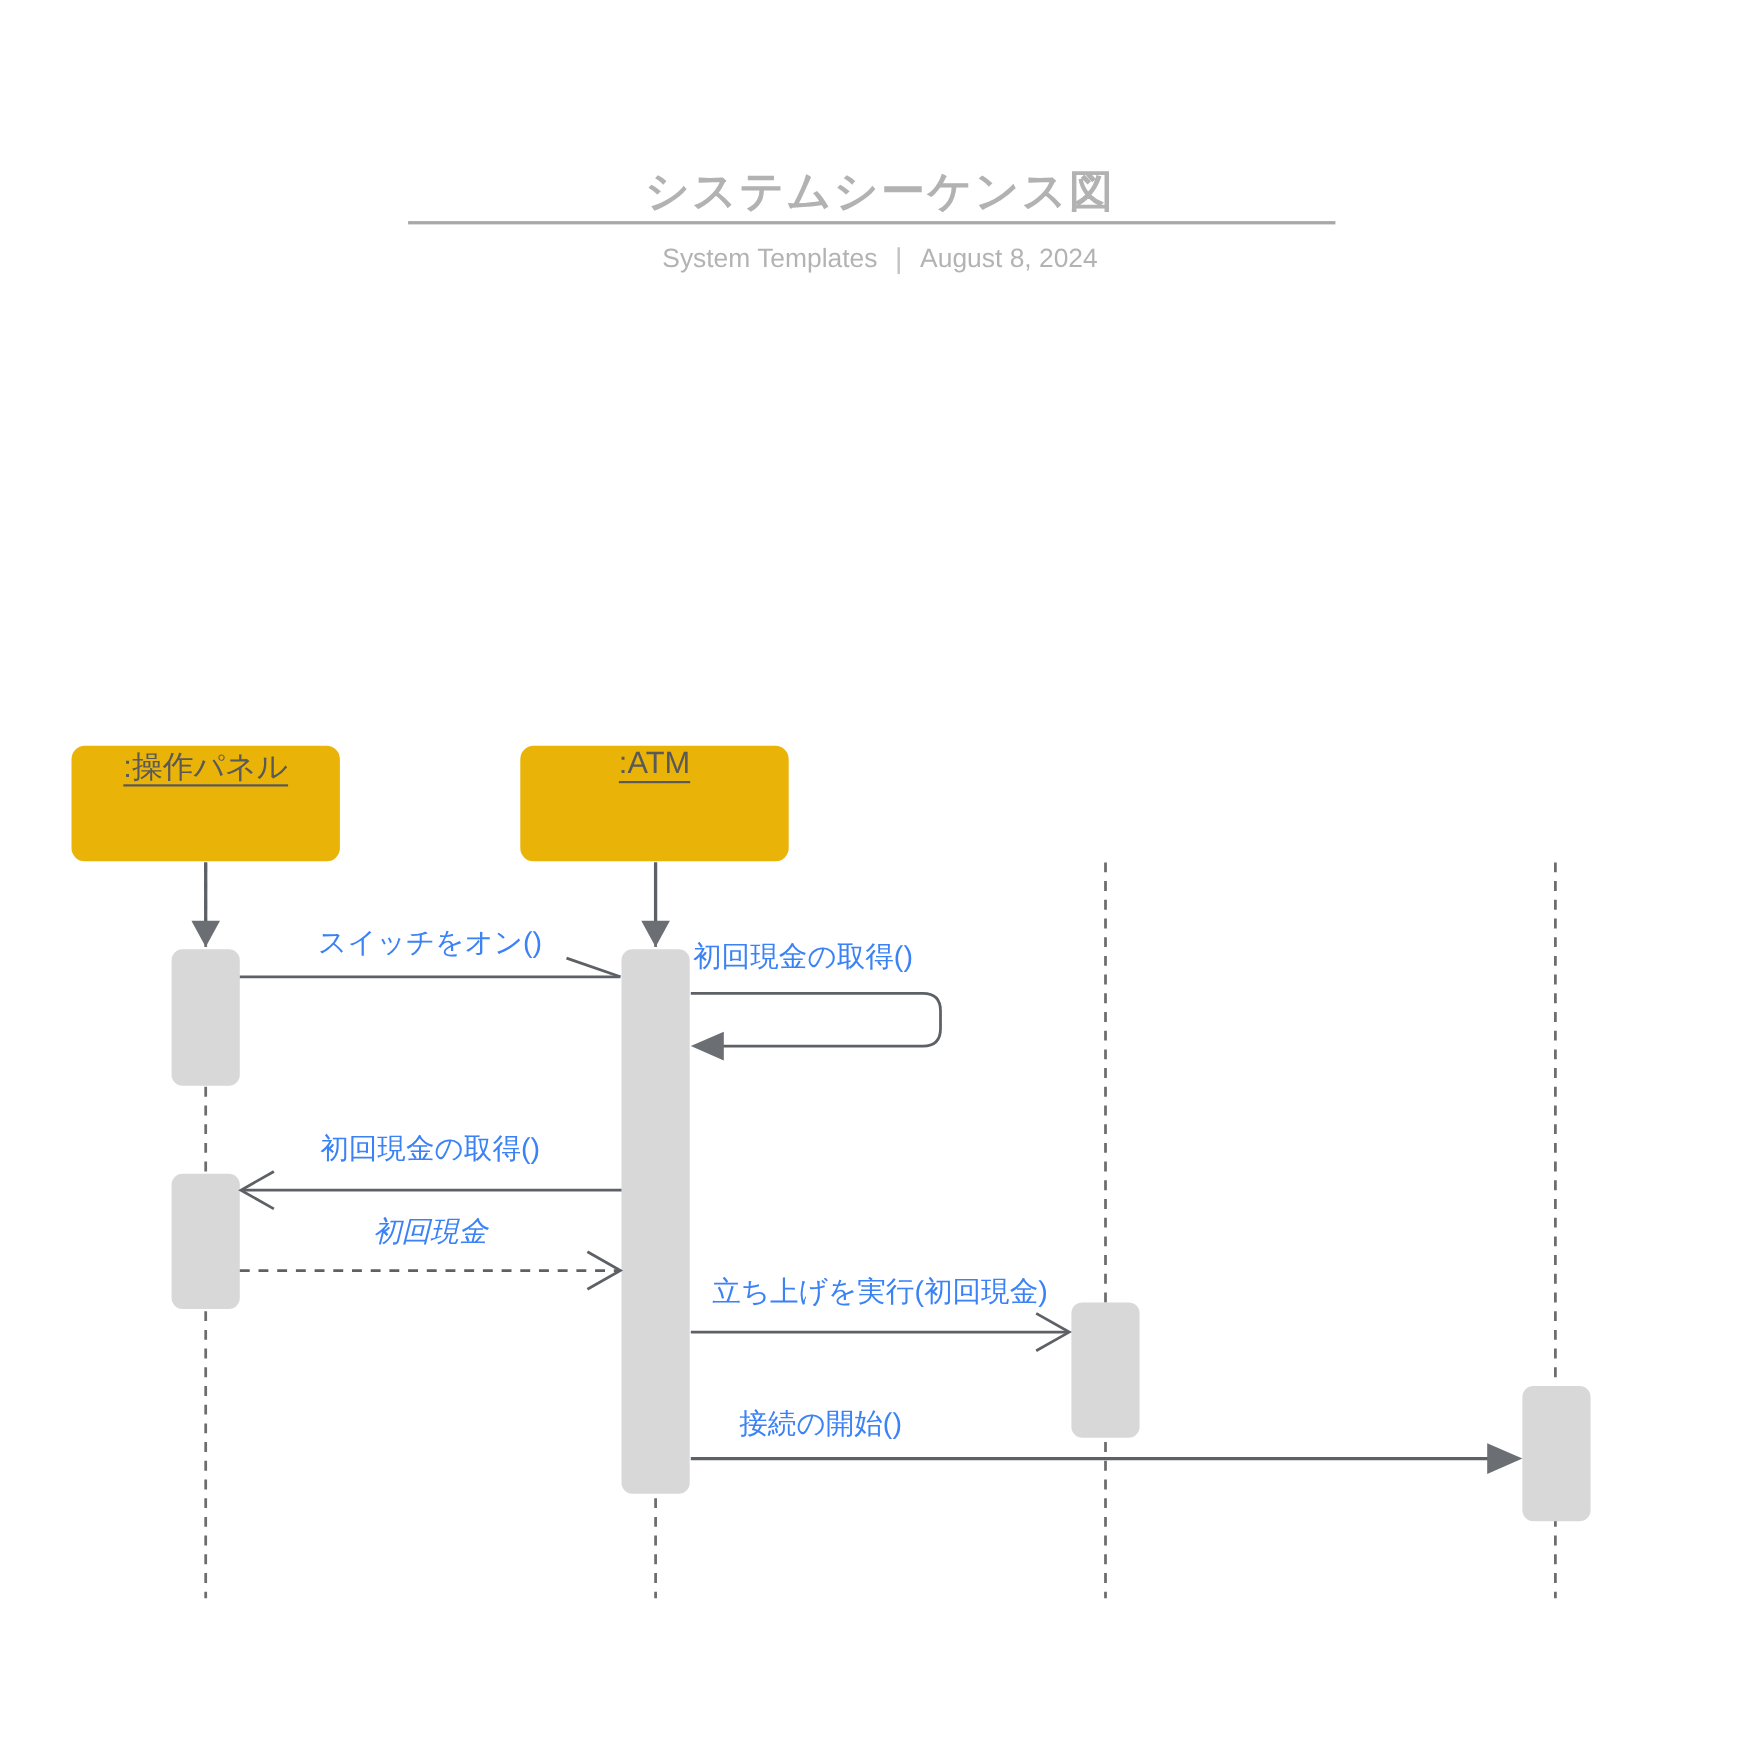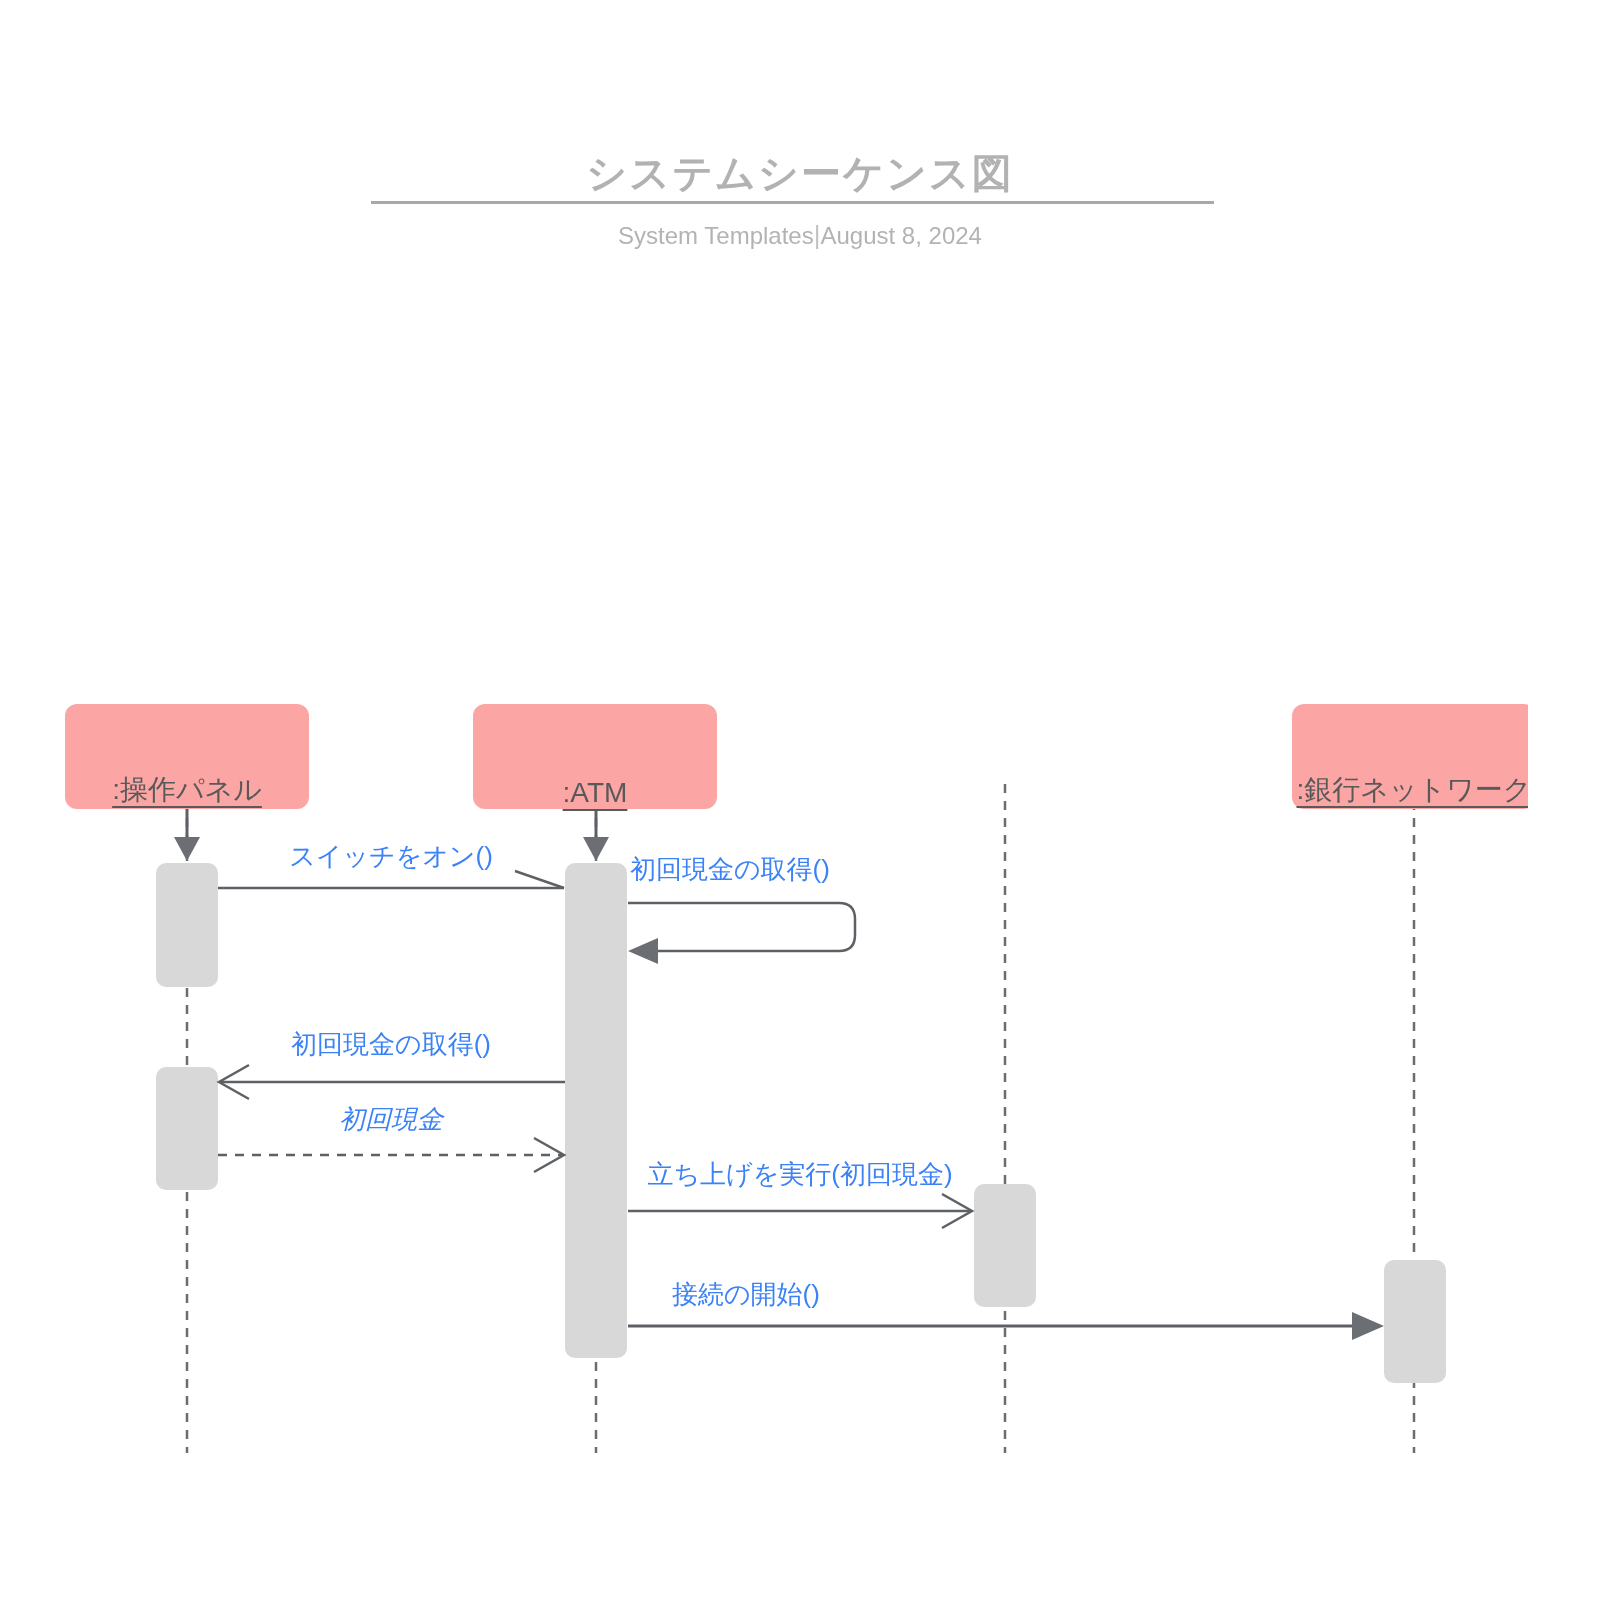--- a/index.html
+++ b/index.html
@@ -31,34 +31,35 @@
     left: 371px; top: 201px;
     width: 843px; height: 3px;
     background: #a8a8a8;
   }
   .doc-subtitle {
     position: absolute;
     left: 0; top: 220px; width: 1600px;
     display: flex;
     justify-content: center;
     align-items: center;
+    gap: 16px;
     font-size: 24px;
     color: #b3b3b3;
   }
   .doc-subtitle .sep { color: #c2c2c2; font-size: 26px; }
 
   
   .actor-box {
     position: absolute;
-    top: 704px;
+    top: 678px;
     width: 244px; height: 105px;
-    background: #fca5a5;
+    background: #eab308;
     border-radius: 12px;
     display: flex;
-    align-items: flex-end;
+    align-items: flex-start;
     justify-content: center;
     z-index: 5;
   }
   .actor-box .actor-label {
     font-size: 28px;
     color: #595959;
     text-decoration: underline;
     text-decoration-thickness: 2px;
     text-underline-offset: 7px;
     white-space: nowrap;
@@ -185,17 +186,14 @@
   <div class="msg-label msg-centered lbl-initial-cash">初回現金</div>
   <div class="msg-label msg-centered lbl-set-cash">立ち上げを実行(初回現金)</div>
   <div class="msg-label lbl-start-conn">接続の開始()</div>
 
   <div class="actor-box actor-panel">
     <span class="actor-label">:操作パネル</span>
   </div>
   <div class="actor-box actor-atm">
     <span class="actor-label">:ATM</span>
   </div>
-  <div class="actor-box actor-network">
-    <span class="actor-label">:銀行ネットワーク</span>
-  </div>
 
 </div>
 
 </body></html>

